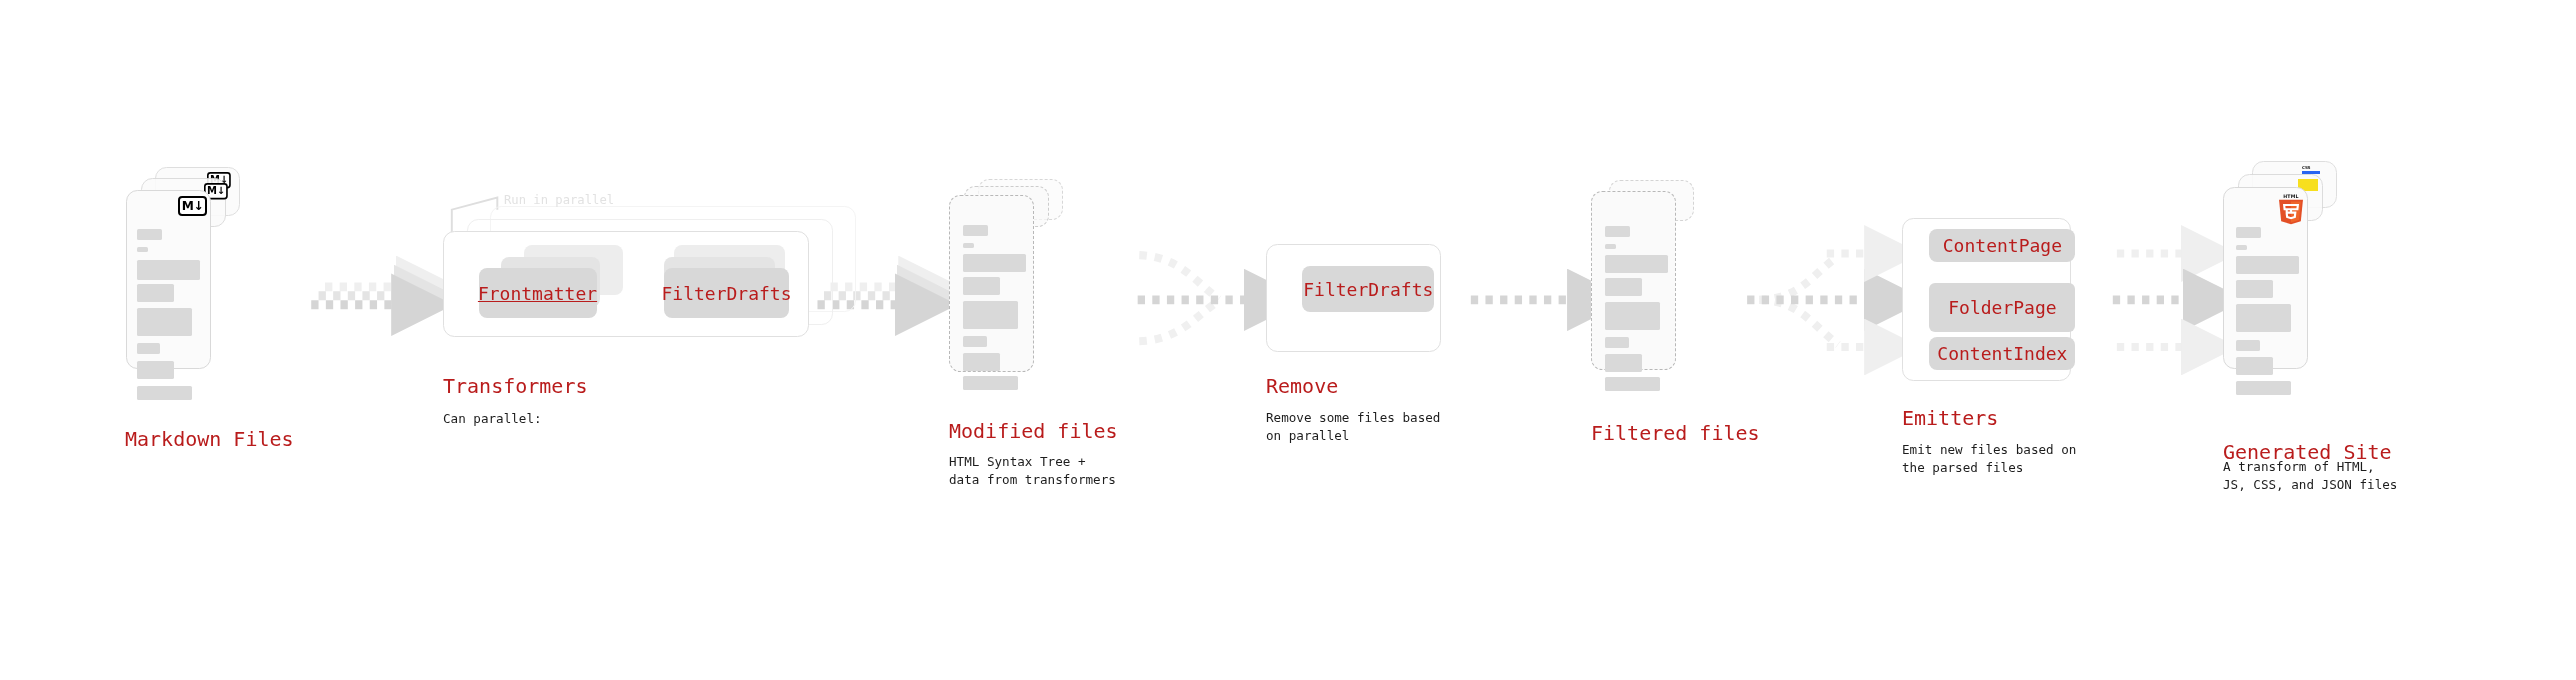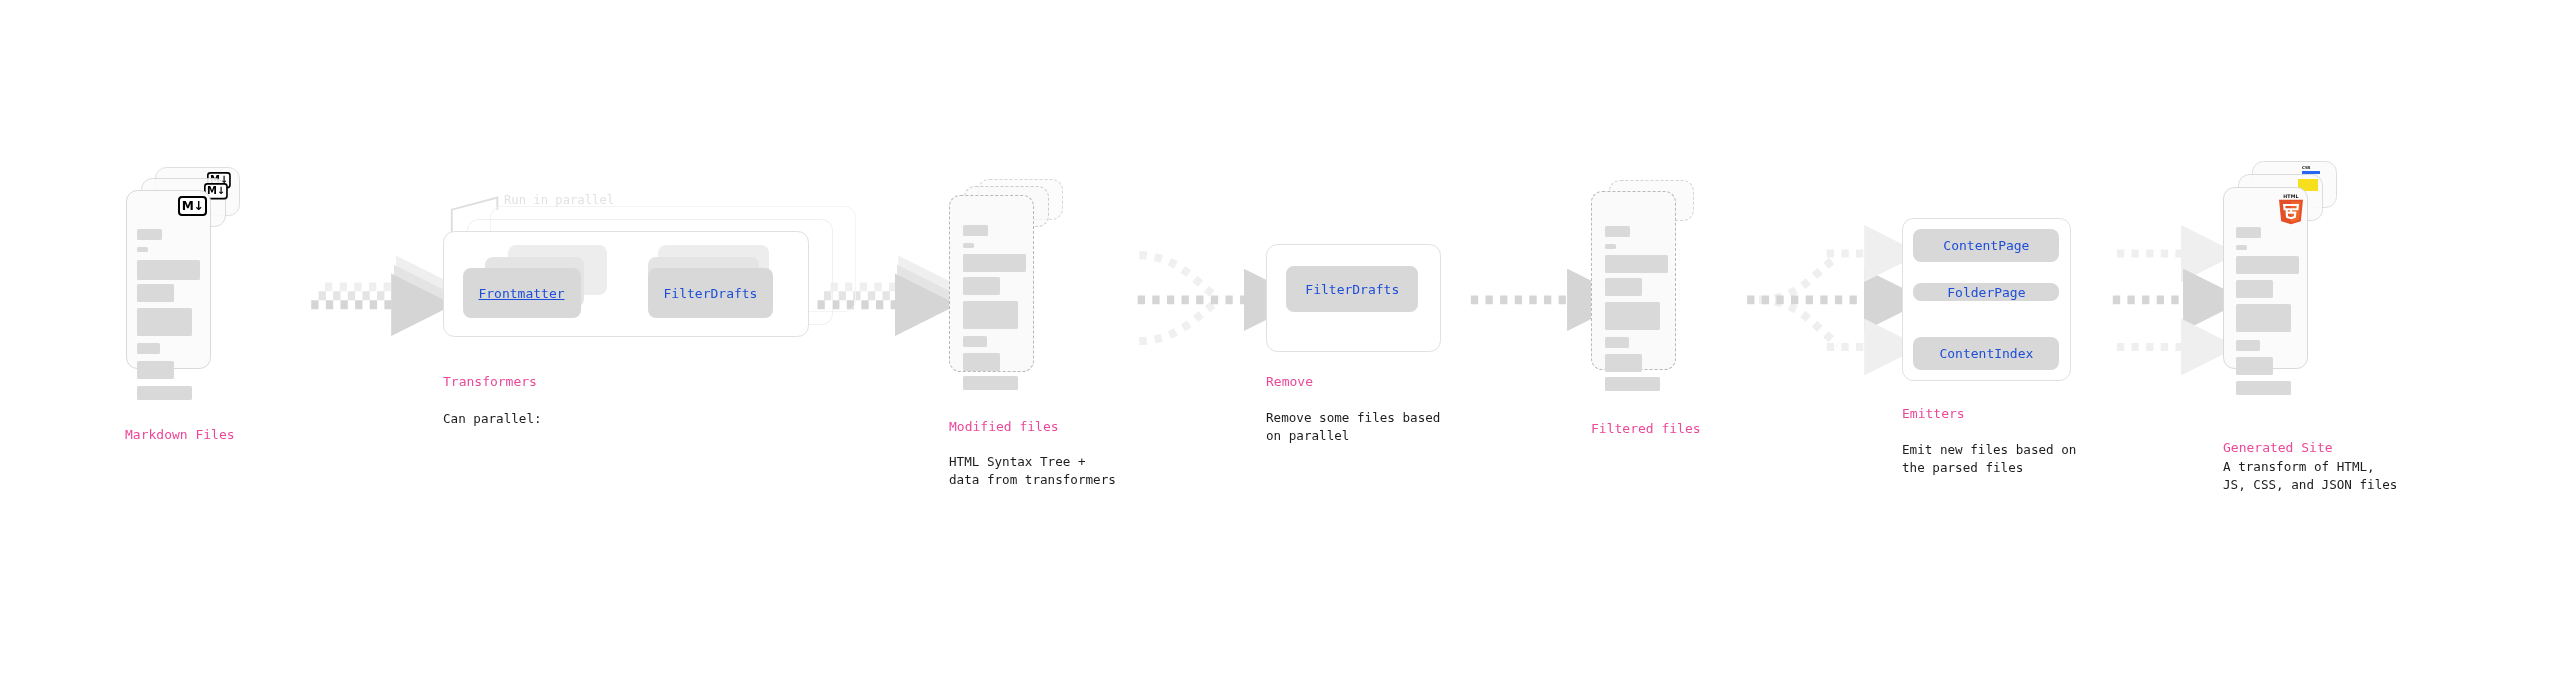--- a/index.html
+++ b/index.html
@@ -70,32 +70,33 @@
     background: #ffffff;
   }
   .box.ghost  { border-color: #efefef; background: transparent; }
   .box.ghost2 { border-color: #f4f4f4; background: transparent; }
 
   .chip {
     position: absolute;
     background: #d8d8d8;
     border-radius: 8.1px;
     display: flex; align-items: center; justify-content: center;
-    font-size: 13px;
-    color: #1d4ed8;
+    font-size: 18px;
+    color: #b91c1c;
     white-space: nowrap;
+    margin-left: 16px;
   }
   .chip.g1 { background: #e4e4e4; }
   .chip.g2 { background: #ededed; }
 
   
   .title {
     position: absolute;
-    font-size: 13px;
-    color: #ec4899;
+    font-size: 20px;
+    color: #b91c1c;
     white-space: nowrap;
     letter-spacing: 0px;
   }
   .caption {
     position: absolute;
     font-size: 12.6px;
     line-height: 1.45;
     color: #1d1d1d;
     white-space: nowrap;
   }
@@ -273,21 +274,21 @@
     <div class="skel" style="left:14px; top:157px; width:23.6px; height:11.4px;"></div>
     <div class="skel" style="left:14px; top:174px; width:37px; height:18px;"></div>
     <div class="skel" style="left:14px; top:197px; width:55px; height:14px;"></div>
   </div>
 </div>
 <div class="title" style="left:1591px; top:421px;">Filtered files</div>
 
 <div class="stage" style="left:1902px; top:218px;">
   <div class="box" style="left:0px; top:0px; width:169px; height:163px;"></div>
   <div class="chip" style="left:11.4px; top:11.4px; width:146px; height:32.5px;">ContentPage</div>
-  <div class="chip" style="left:11.4px; top:65px; width:146px; height:18px;">FolderPage</div>
+  <div class="chip" style="left:11.4px; top:65px; width:146px; height:49px;border-radius:6px;">FolderPage</div>
   <div class="chip" style="left:11.4px; top:119px; width:146px; height:32.5px;">ContentIndex</div>
 </div>
 <div class="title" style="left:1902px; top:406px;">Emitters</div>
 <div class="caption" style="left:1902px; top:441px;">
   <div>Emit new files based on</div>
   <div>the parsed files</div>
 </div>
 
 <div class="stage" style="left:2223px; top:161px;">
   <div class="doc-stack">

